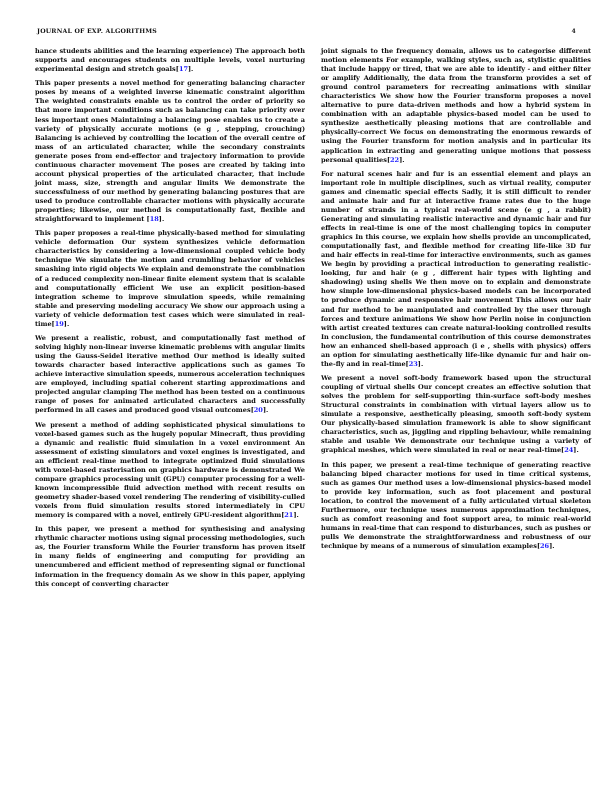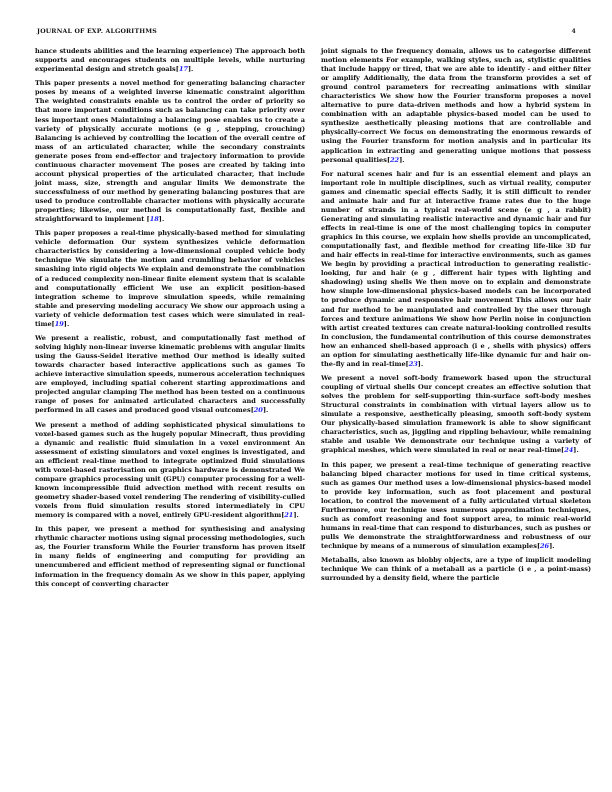--- a/index.html
+++ b/index.html
@@ -7,38 +7,37 @@
       font-family: "DejaVu Serif", "Liberation Serif", serif; color: #111; }
     .header { position: absolute; top: 27px; left: 37px; right: 36px; height: 12px;
       font-size: 6.2px; font-weight: bold; letter-spacing: 0.2px; }
     .header .journal { position: absolute; left: 0; top: 0; }
     .header .pageno { position: absolute; right: 0; top: 0; }
     .col { position: absolute; top: 47px; width: 270px; font-size: 6.55px; line-height: 9.05px;
       font-weight: bold; text-align: justify; hyphens: auto; }
     .col.left { left: 35px; }
     .col.right { left: 321px; }
     .col p { margin: 0 0 5.2px 0; }
-    .cite { color: #1a1aff; font-style: italic; }
+    .cite { color: #1a1aff; }
   </style>
 </head>
 <body>
 
 <div class="header">
   <span class="journal">JOURNAL OF EXP. ALGORITHMS</span>
   <span class="pageno">4</span>
 </div>
 
 <div class="col left">
-  <p><span>hance students abilities and the learning experience) The approach both supports and encourages students on multiple levels, while nurturing experimental design and stretch goals</span><span>[<span class="cite">17</span>]</span>.</p>
+  <p><span>hance students abilities and the learning experience) The approach both supports and encourages students on multiple levels, voxel nurturing experimental design and stretch goals</span><span>[<span class="cite">17</span>]</span>.</p>
   <p><span>This paper presents a novel method for generating balancing character poses by means of a weighted inverse kinematic constraint algorithm The weighted constraints enable us to control the order of priority so that more important conditions such as balancing can take priority over less important ones Maintaining a balancing pose enables us to create a variety of physically accurate motions (e g , stepping, crouching) Balancing is achieved by controlling the location of the overall centre of mass of an articulated character, while the secondary constraints generate poses from end-effector and trajectory information to provide continuous character movement The poses are created by taking into account physical properties of the articulated character, that include joint mass, size, strength and angular limits We demonstrate the successfulness of our method by generating balancing postures that are used to produce controllable character motions with physically accurate properties; likewise, our method is computationally fast, flexible and straightforward to implement</span> <span>[<span class="cite">18</span>]</span>.</p>
   <p><span>This paper proposes a real-time physically-based method for simulating vehicle deformation Our system synthesizes vehicle deformation characteristics by considering a low-dimensional coupled vehicle body technique We simulate the motion and crumbling behavior of vehicles smashing into rigid objects We explain and demonstrate the combination of a reduced complexity non-linear finite element system that is scalable and computationally efficient We use an explicit position-based integration scheme to improve simulation speeds, while remaining stable and preserving modeling accuracy We show our approach using a variety of vehicle deformation test cases which were simulated in real-time</span><span>[<span class="cite">19</span>]</span>.</p>
   <p><span>We present a realistic, robust, and computationally fast method of solving highly non-linear inverse kinematic problems with angular limits using the Gauss-Seidel iterative method Our method is ideally suited towards character based interactive applications such as games To achieve interactive simulation speeds, numerous acceleration techniques are employed, including spatial coherent starting approximations and projected angular clamping The method has been tested on a continuous range of poses for animated articulated characters and successfully performed in all cases and produced good visual outcomes</span><span>[<span class="cite">20</span>]</span>.</p>
   <p><span>We present a method of adding sophisticated physical simulations to voxel-based games such as the hugely popular Minecraft, thus providing a dynamic and realistic fluid simulation in a voxel environment An assessment of existing simulators and voxel engines is investigated, and an efficient real-time method to integrate optimized fluid simulations with voxel-based rasterisation on graphics hardware is demonstrated We compare graphics processing unit (GPU) computer processing for a well-known incompressible fluid advection method with recent results on geometry shader-based voxel rendering The rendering of visibility-culled voxels from fluid simulation results stored intermediately in CPU memory is compared with a novel, entirely GPU-resident algorithm</span><span>[<span class="cite">21</span>]</span>.</p>
   <p><span>In this paper, we present a method for synthesising and analysing rhythmic character motions using signal processing methodologies, such as, the Fourier transform While the Fourier transform has proven itself in many fields of engineering and computing for providing an unencumbered and efficient method of representing signal or functional information in the frequency domain As we show in this paper, applying this concept of converting character</span></p>
 </div>
 
 <div class="col right">
   <p><span>joint signals to the frequency domain, allows us to categorise different motion elements For example, walking styles, such as, stylistic qualities that include happy or tired, that we are able to identify - and either filter or amplify Additionally, the data from the transform provides a set of ground control parameters for recreating animations with similar characteristics We show how the Fourier transform proposes a novel alternative to pure data-driven methods and how a hybrid system in combination with an adaptable physics-based model can be used to synthesize aesthetically pleasing motions that are controllable and physically-correct We focus on demonstrating the enormous rewards of using the Fourier transform for motion analysis and in particular its application in extracting and generating unique motions that possess personal qualities</span><span>[<span class="cite">22</span>]</span>.</p>
   <p><span>For natural scenes hair and fur is an essential element and plays an important role in multiple disciplines, such as virtual reality, computer games and cinematic special effects Sadly, it is still difficult to render and animate hair and fur at interactive frame rates due to the huge number of strands in a typical real-world scene (e g , a rabbit) Generating and simulating realistic interactive and dynamic hair and fur effects in real-time is one of the most challenging topics in computer graphics In this course, we explain how shells provide an uncomplicated, computationally fast, and flexible method for creating life-like 3D fur and hair effects in real-time for interactive environments, such as games We begin by providing a practical introduction to generating realistic-looking, fur and hair (e g , different hair types with lighting and shadowing) using shells We then move on to explain and demonstrate how simple low-dimensional physics-based models can be incorporated to produce dynamic and responsive hair movement This allows our hair and fur method to be manipulated and controlled by the user through forces and texture animations We show how Perlin noise in conjunction with artist created textures can create natural-looking controlled results In conclusion, the fundamental contribution of this course demonstrates how an enhanced shell-based approach (i e , shells with physics) offers an option for simulating aesthetically life-like dynamic fur and hair on-the-fly and in real-time</span><span>[<span class="cite">23</span>]</span>.</p>
   <p><span>We present a novel soft-body framework based upon the structural coupling of virtual shells Our concept creates an effective solution that solves the problem for self-supporting thin-surface soft-body meshes Structural constraints in combination with virtual layers allow us to simulate a responsive, aesthetically pleasing, smooth soft-body system Our physically-based simulation framework is able to show significant characteristics, such as, jiggling and rippling behaviour, while remaining stable and usable We demonstrate our technique using a variety of graphical meshes, which were simulated in real or near real-time</span><span>[<span class="cite">24</span>]</span>.</p>
   <p><span>In this paper, we present a real-time technique of generating reactive balancing biped character motions for used in time critical systems, such as games Our method uses a low-dimensional physics-based model to provide key information, such as foot placement and postural location, to control the movement of a fully articulated virtual skeleton Furthermore, our technique uses numerous approximation techniques, such as comfort reasoning and foot support area, to mimic real-world humans in real-time that can respond to disturbances, such as pushes or pulls We demonstrate the straightforwardness and robustness of our technique by means of a numerous of simulation examples</span><span>[<span class="cite">26</span>]</span>.</p>
-  <p><span>Metaballs, also known as blobby objects, are a type of implicit modeling technique We can think of a metaball as a particle (i e , a point-mass) surrounded by a density field, where the particle</span></p>
 </div>
 
 </body></html>

